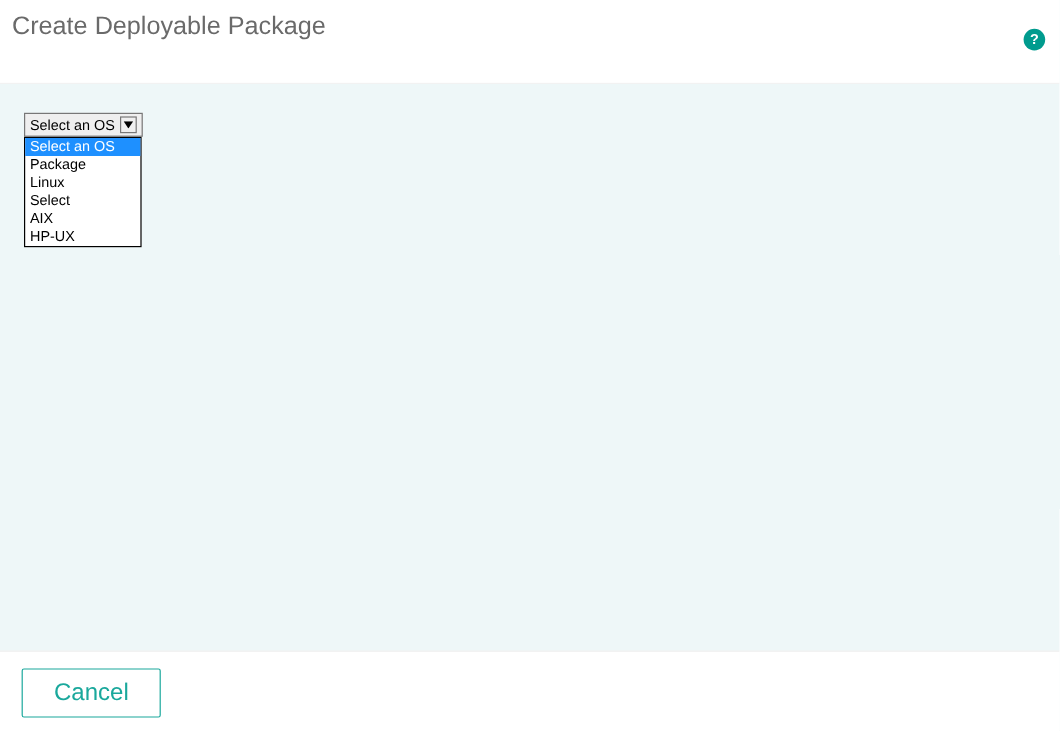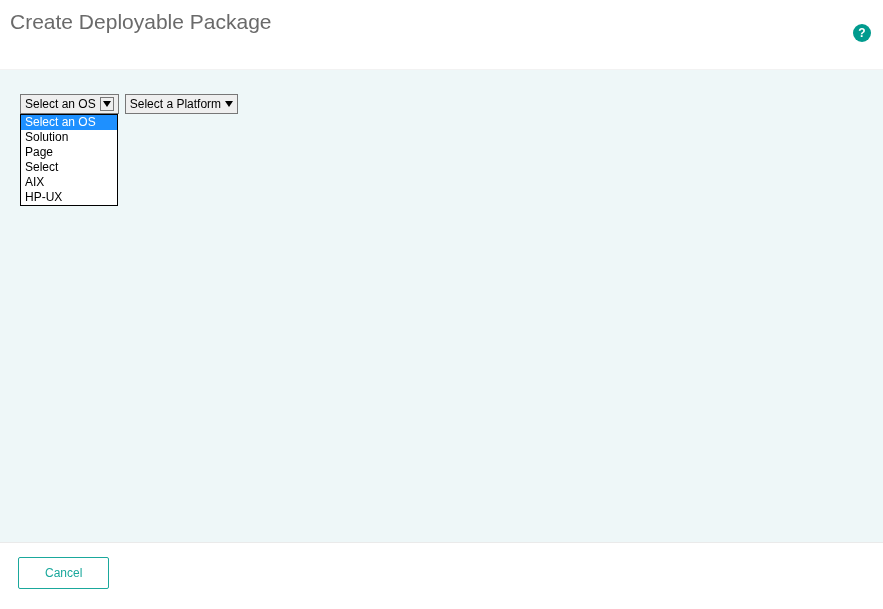--- a/index.html
+++ b/index.html
@@ -115,21 +115,21 @@
   .footer {
     height: 67px;
     border-top: 1px solid #eaeaea;
     padding: 14px 18px;
     background: #ffffff;
   }
   .cancel-btn {
     border: 1px solid #1aa89c;
     background: #ffffff;
     color: #1aa89c;
-    font-size: 12px;
+    font-size: 20px;
     padding: 8px 26px;
     border-radius: 2px;
     cursor: pointer;
   }
 </style>
 </head>
 <body>
 
 <div class="page">
 
@@ -145,36 +145,28 @@
         <div class="select-button">
           <span>Select an OS</span>
           <span class="arrow-box">
             <svg width="8" height="6" viewBox="0 0 8 6">
                 <polygon points="0,0 8,0 4,6" fill="#000"></polygon>
               </svg>
           </span>
         </div>
         <div class="listbox">
           <div class="option selected">Select an OS</div>
-          <div class="option">Solution</div>
-          <div class="option">Page</div>
+          <div class="option">Package</div>
+          <div class="option">Linux</div>
           <div class="option">Select</div>
           <div class="option">AIX</div>
           <div class="option">HP-UX</div>
         </div>
       </div>
 
-      <div class="select-button">
-        <span>Select a Platform</span>
-        <span style="display:inline-flex;align-items:center;">
-          <svg width="8" height="6" viewBox="0 0 8 6">
-              <polygon points="0,0 8,0 4,6" fill="#000"></polygon>
-            </svg>
-        </span>
-      </div>
 
     </div>
   </div>
 
   <div class="footer">
     <button class="cancel-btn">Cancel</button>
   </div>
 
 </div>
 

